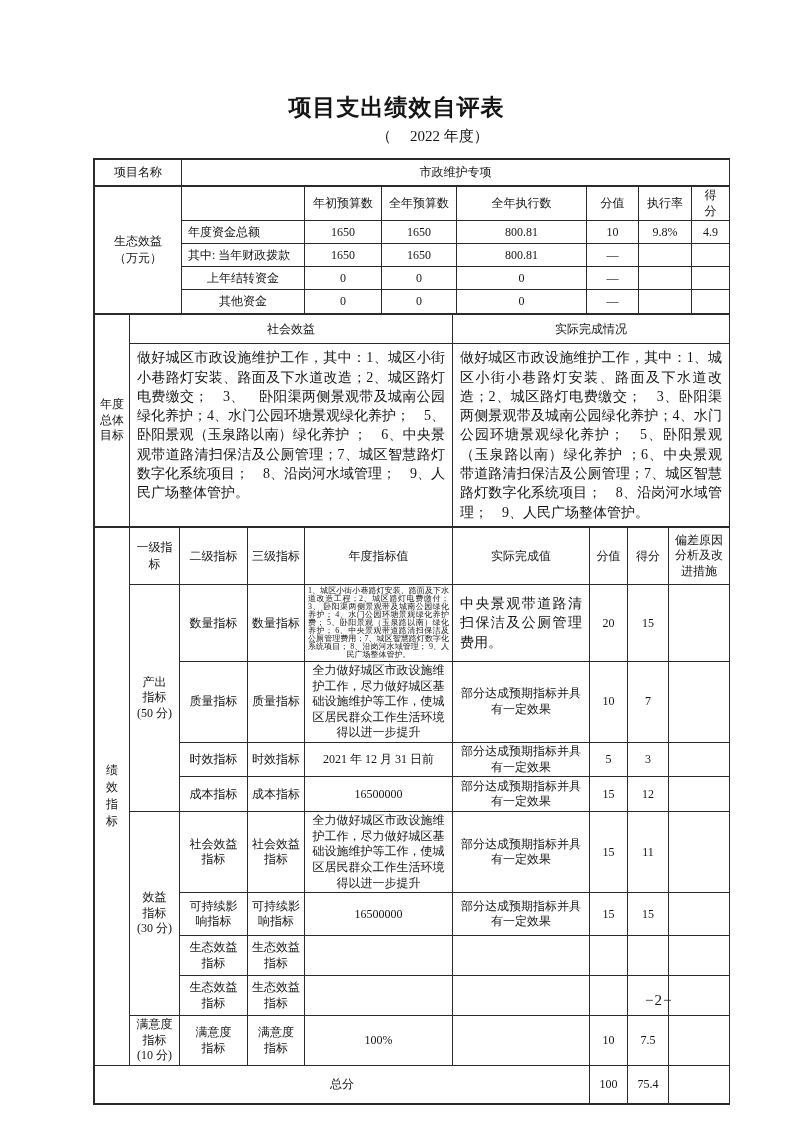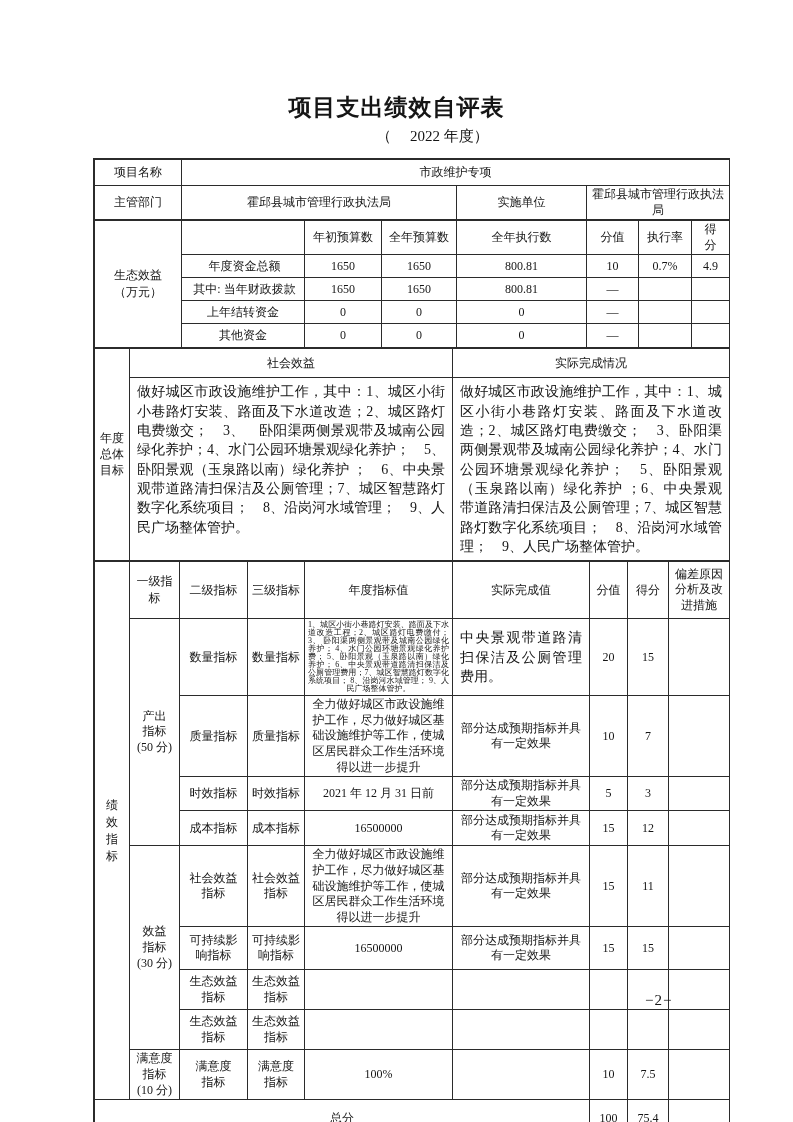--- a/index.html
+++ b/index.html
@@ -15,21 +15,21 @@
   .subtitle {
     position:absolute; top:127px; left:0; width:100%; text-align:center; font-size:15px;margin-left:36px;
   }
   .tablewrap { position:absolute; left:93px; top:158px; width:635px; border:1px solid #2b2b2b; }
   table { border-collapse:collapse; table-layout:fixed; width:635px; }
   td, th {
     border:1px solid #2b2b2b; font-size:12px; font-weight:normal;
     text-align:center; vertical-align:middle; padding:1px 3px; overflow:hidden;
     word-break:break-all;
   }
-  .left  { text-align:center; padding-left:6px; }
+  .left  { text-align:left; padding-left:6px; }
   .pre   { white-space:pre-line; }
   .just  {
     text-align:justify; padding:4px 7px; line-height:1.38; font-size:14px;
     vertical-align:top; text-justify:inter-ideograph;
   }
   .tiny  {
     font-size:8px; line-height:8px; text-align:justify; text-align-last:center;
     padding:2px 3px;
     margin-top:36px;
   }
@@ -50,26 +50,20 @@
       <colgroup>
           <col style="width:87px">
           <col style="width:275px">
           <col style="width:130px">
           <col style="width:143px">
         </colgroup>
       <tbody>
           <tr style="height:26px">
         <td>项目名称</td>
         <td colspan="3">市政维护专项</td>
-      </tr>
-      <tr style="height:34px">
-        <td>主管部门</td>
-        <td class="mid">霍邱县城市管理行政执法局</td>
-        <td>实施单位</td>
-        <td class="mid">霍邱县城市管理行政执法局</td>
       </tr>
     </tbody>
       </table>
 
     <table>
       <colgroup>
           <col style="width:87px">
           <col style="width:123px">
           <col style="width:77px">
           <col style="width:75px">
@@ -90,21 +84,21 @@
         <th>执行率</th>
         <th class="pre mid">得
 分</th>
       </tr>
       <tr style="height:23px">
         <td class="left">年度资金总额</td>
         <td>1650</td>
         <td>1650</td>
         <td>800.81</td>
         <td>10</td>
-        <td>0.7%</td>
+        <td>9.8%</td>
         <td>4.9</td>
       </tr>
       <tr style="height:23px">
         <td class="left">其中: 当年财政拨款</td>
         <td>1650</td>
         <td>1650</td>
         <td>800.81</td>
         <td>—</td>
         <td></td>
         <td></td>

